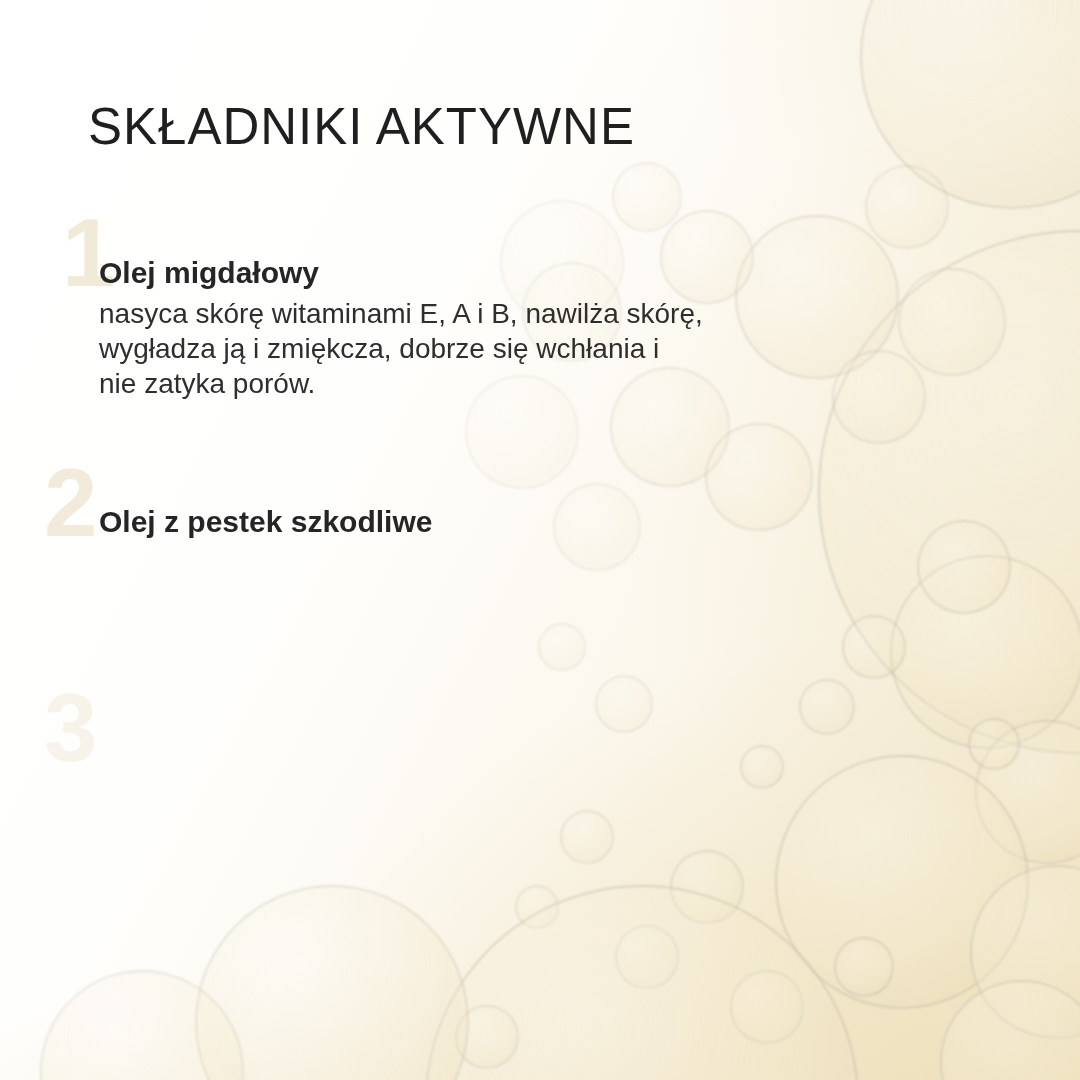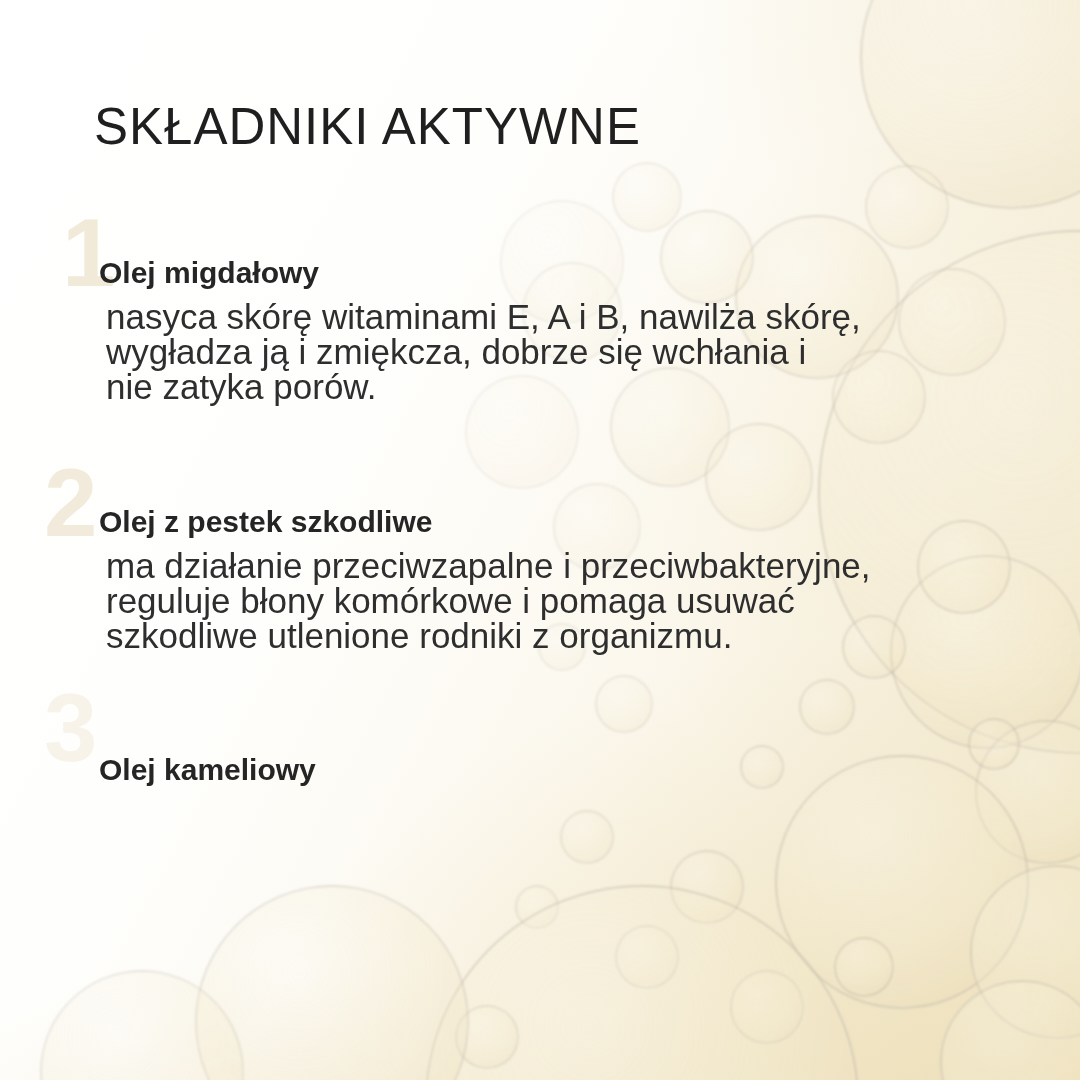--- a/index.html
+++ b/index.html
@@ -11,43 +11,43 @@
     background:
       radial-gradient(900px 720px at 108% 45%, rgba(240,229,196,0.55), rgba(240,229,196,0) 62%),
       radial-gradient(1050px 820px at 85% 108%, rgba(236,222,181,0.80), rgba(236,222,181,0) 65%),
       radial-gradient(720px 520px at 102% -2%, rgba(243,235,212,0.65), rgba(243,235,212,0) 60%),
       radial-gradient(820px 420px at 28% 112%, rgba(245,238,220,0.70), rgba(245,238,220,0) 60%),
       linear-gradient(118deg, #ffffff 0%, #fefefc 35%, #fbf7ec 62%, #f5edd8 85%, #f0e5c6 100%);
   }
   .bubbles{position:absolute;inset:0;filter:blur(1.2px);}
   .bubble{position:absolute;border-radius:50%;}
   .title{
-    position:absolute;left:94px;top:97px;margin:0;
+    position:absolute;left:88px;top:97px;margin:0;
     font-size:51px;font-weight:300;letter-spacing:1px;
     color:#1f1f1f;white-space:nowrap;
   }
   .num{
     position:absolute;line-height:1;font-weight:700;
     font-size:96px;color:#efe7d2;
   }
   .num1{left:62px;top:205px;opacity:.85;}
   .num2{left:44px;top:455px;opacity:.80;}
   .num3{left:44px;top:680px;opacity:.45;}
   .sec{position:absolute;left:99px;width:780px;}
   .sec1{top:254px;}
   .sec2{top:503px;}
   .sec3{top:751px;}
   .sec h2{
     margin:0 0 4px 0;
     font-size:30px;font-weight:700;line-height:38px;
     color:#252525;
   }
   .sec p{
-    margin:7px;
-    font-size:35px;font-weight:400;line-height:35px;
+    margin:0;
+    font-size:28px;font-weight:400;line-height:35px;
     color:#2e2e2e;white-space:pre-line;
   }
 </style>
 </head>
 <body>
 
 <div class="canvas">
 
   <div class="bubbles" id="bubbles">
       <div class="bubble" style="left: 860px; top: -95px; width: 300px; height: 300px; border: 2px solid rgba(172, 165, 158, 0.3); background: radial-gradient(circle at 38% 32%, rgba(255, 255, 250, 0.18) 0%, rgba(243, 233, 204, 0.3) 55%, rgba(230, 216, 180, 0.33) 92%, rgba(206, 196, 172, 0.3) 100%);"></div>
@@ -94,23 +94,19 @@
   <section class="sec sec1">
     <h2>Olej migdałowy</h2>
     <p>nasyca skórę witaminami E, A i B, nawilża skórę,
 wygładza ją i zmiękcza, dobrze się wchłania i
 nie zatyka porów.</p>
   </section>
 
   <div class="num num2">2</div>
   <section class="sec sec2">
     <h2>Olej z pestek szkodliwe</h2>
-    <p>ma działanie przeciwzapalne i przeciwbakteryjne,
-reguluje błony komórkowe i pomaga usuwać
-szkodliwe utlenione rodniki z organizmu.</p>
   </section>
 
   <div class="num num3">3</div>
   <section class="sec sec3">
-    <h2>Olej kameliowy</h2>
   </section>
 
 </div>
 
 </body></html>

